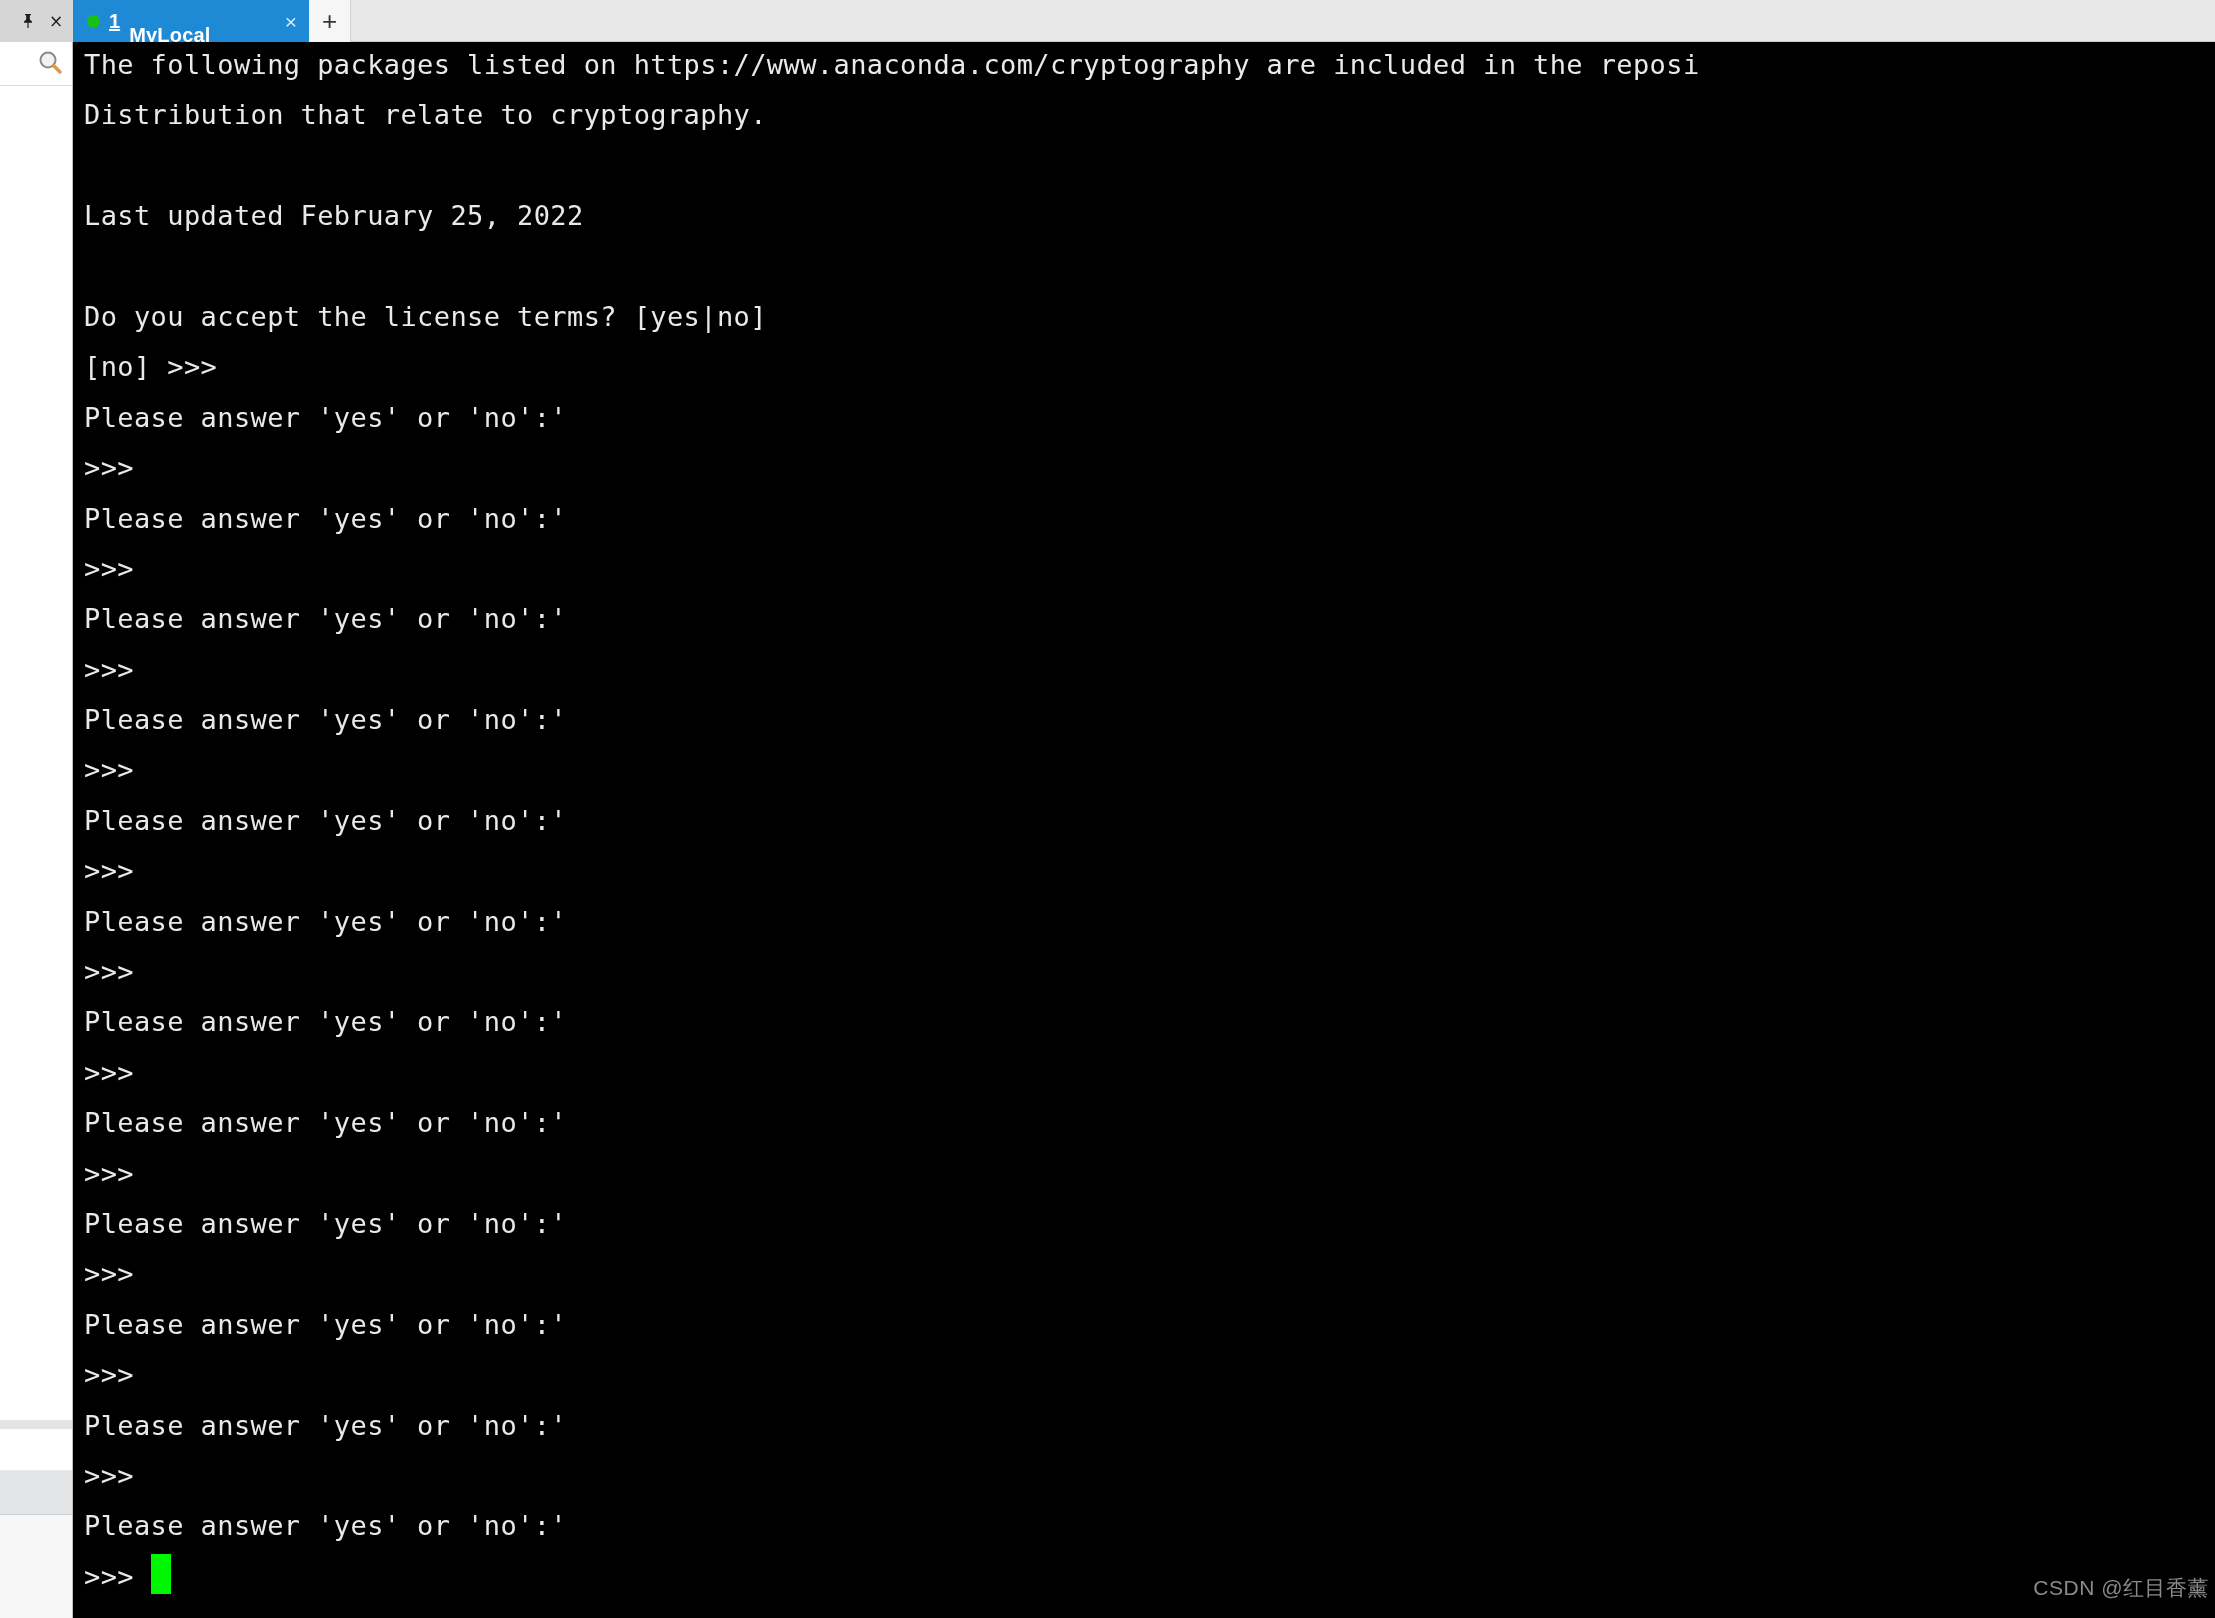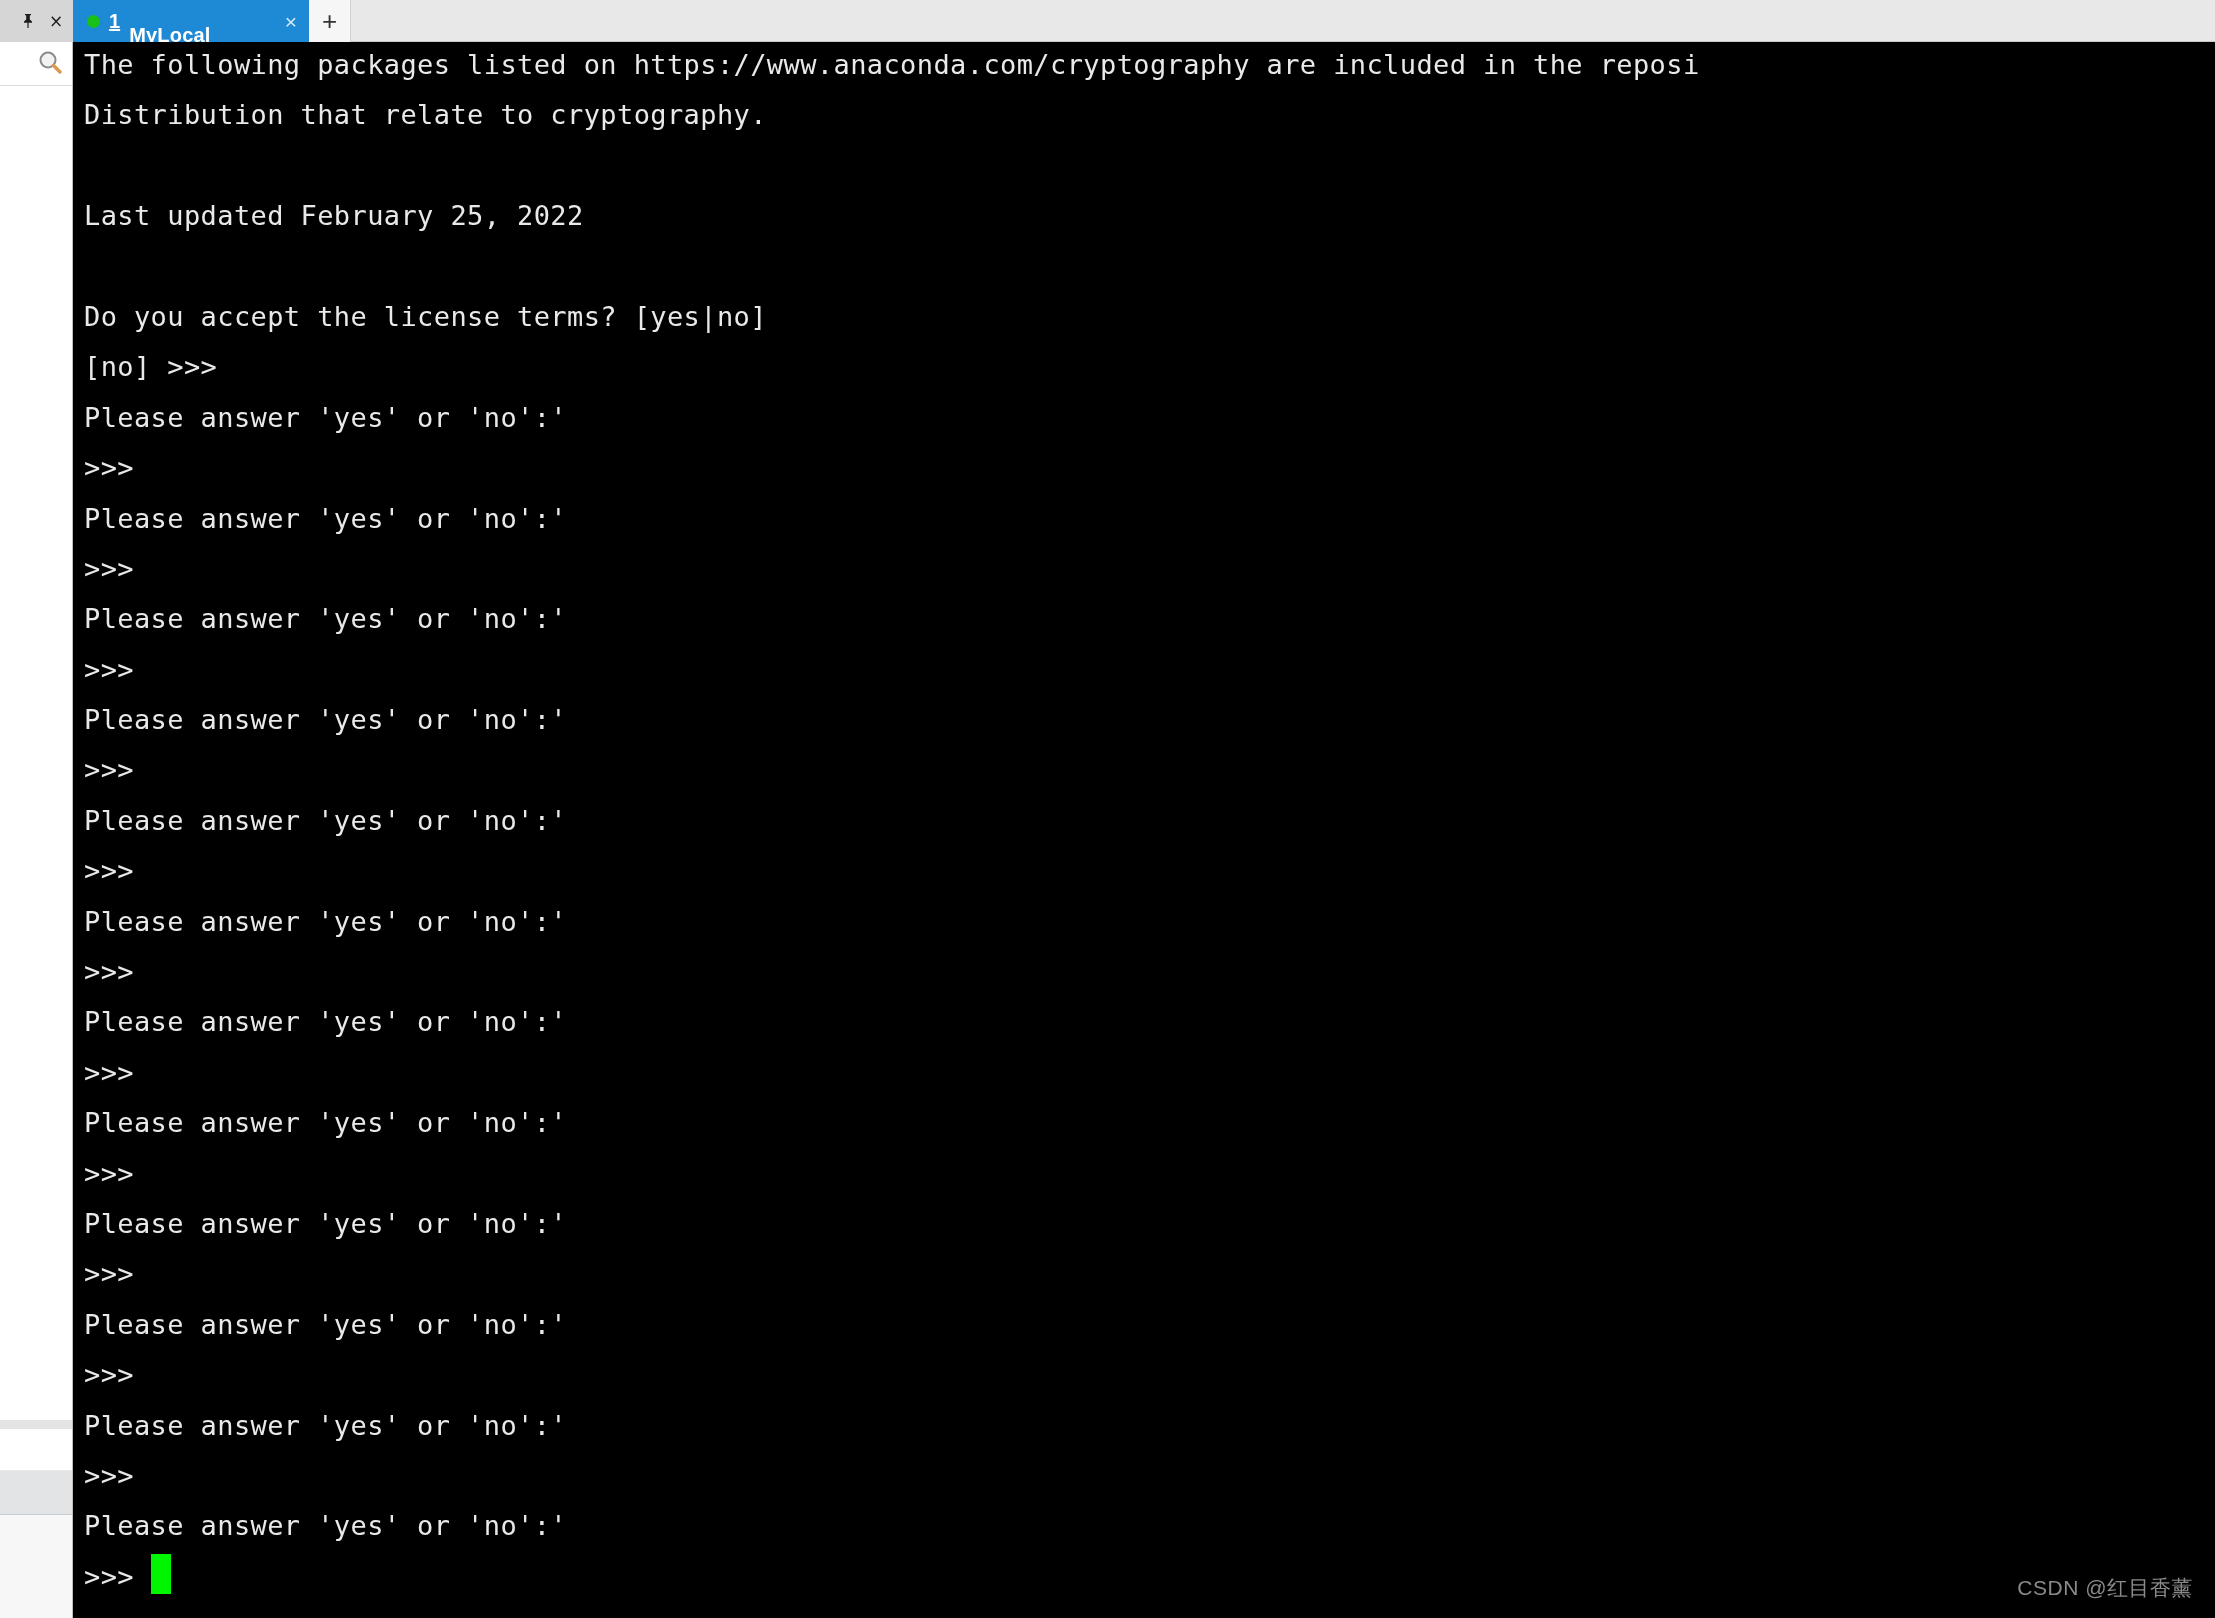--- a/index.html
+++ b/index.html
@@ -176,21 +176,21 @@
   .cursor {
     display: inline-block;
     width: 20px;
     height: 40px;
     background: #00f600;
     vertical-align: -8px;
   }
 
   .watermark {
     position: absolute;
-    right: 22px;
+    right: 6px;
     bottom: 16px;
     color: #8a8a8a;
     font-size: 21px;
     font-family: "Liberation Sans", sans-serif;
     letter-spacing: .5px;
   }
 </style>
 </head>
 <body>
 

